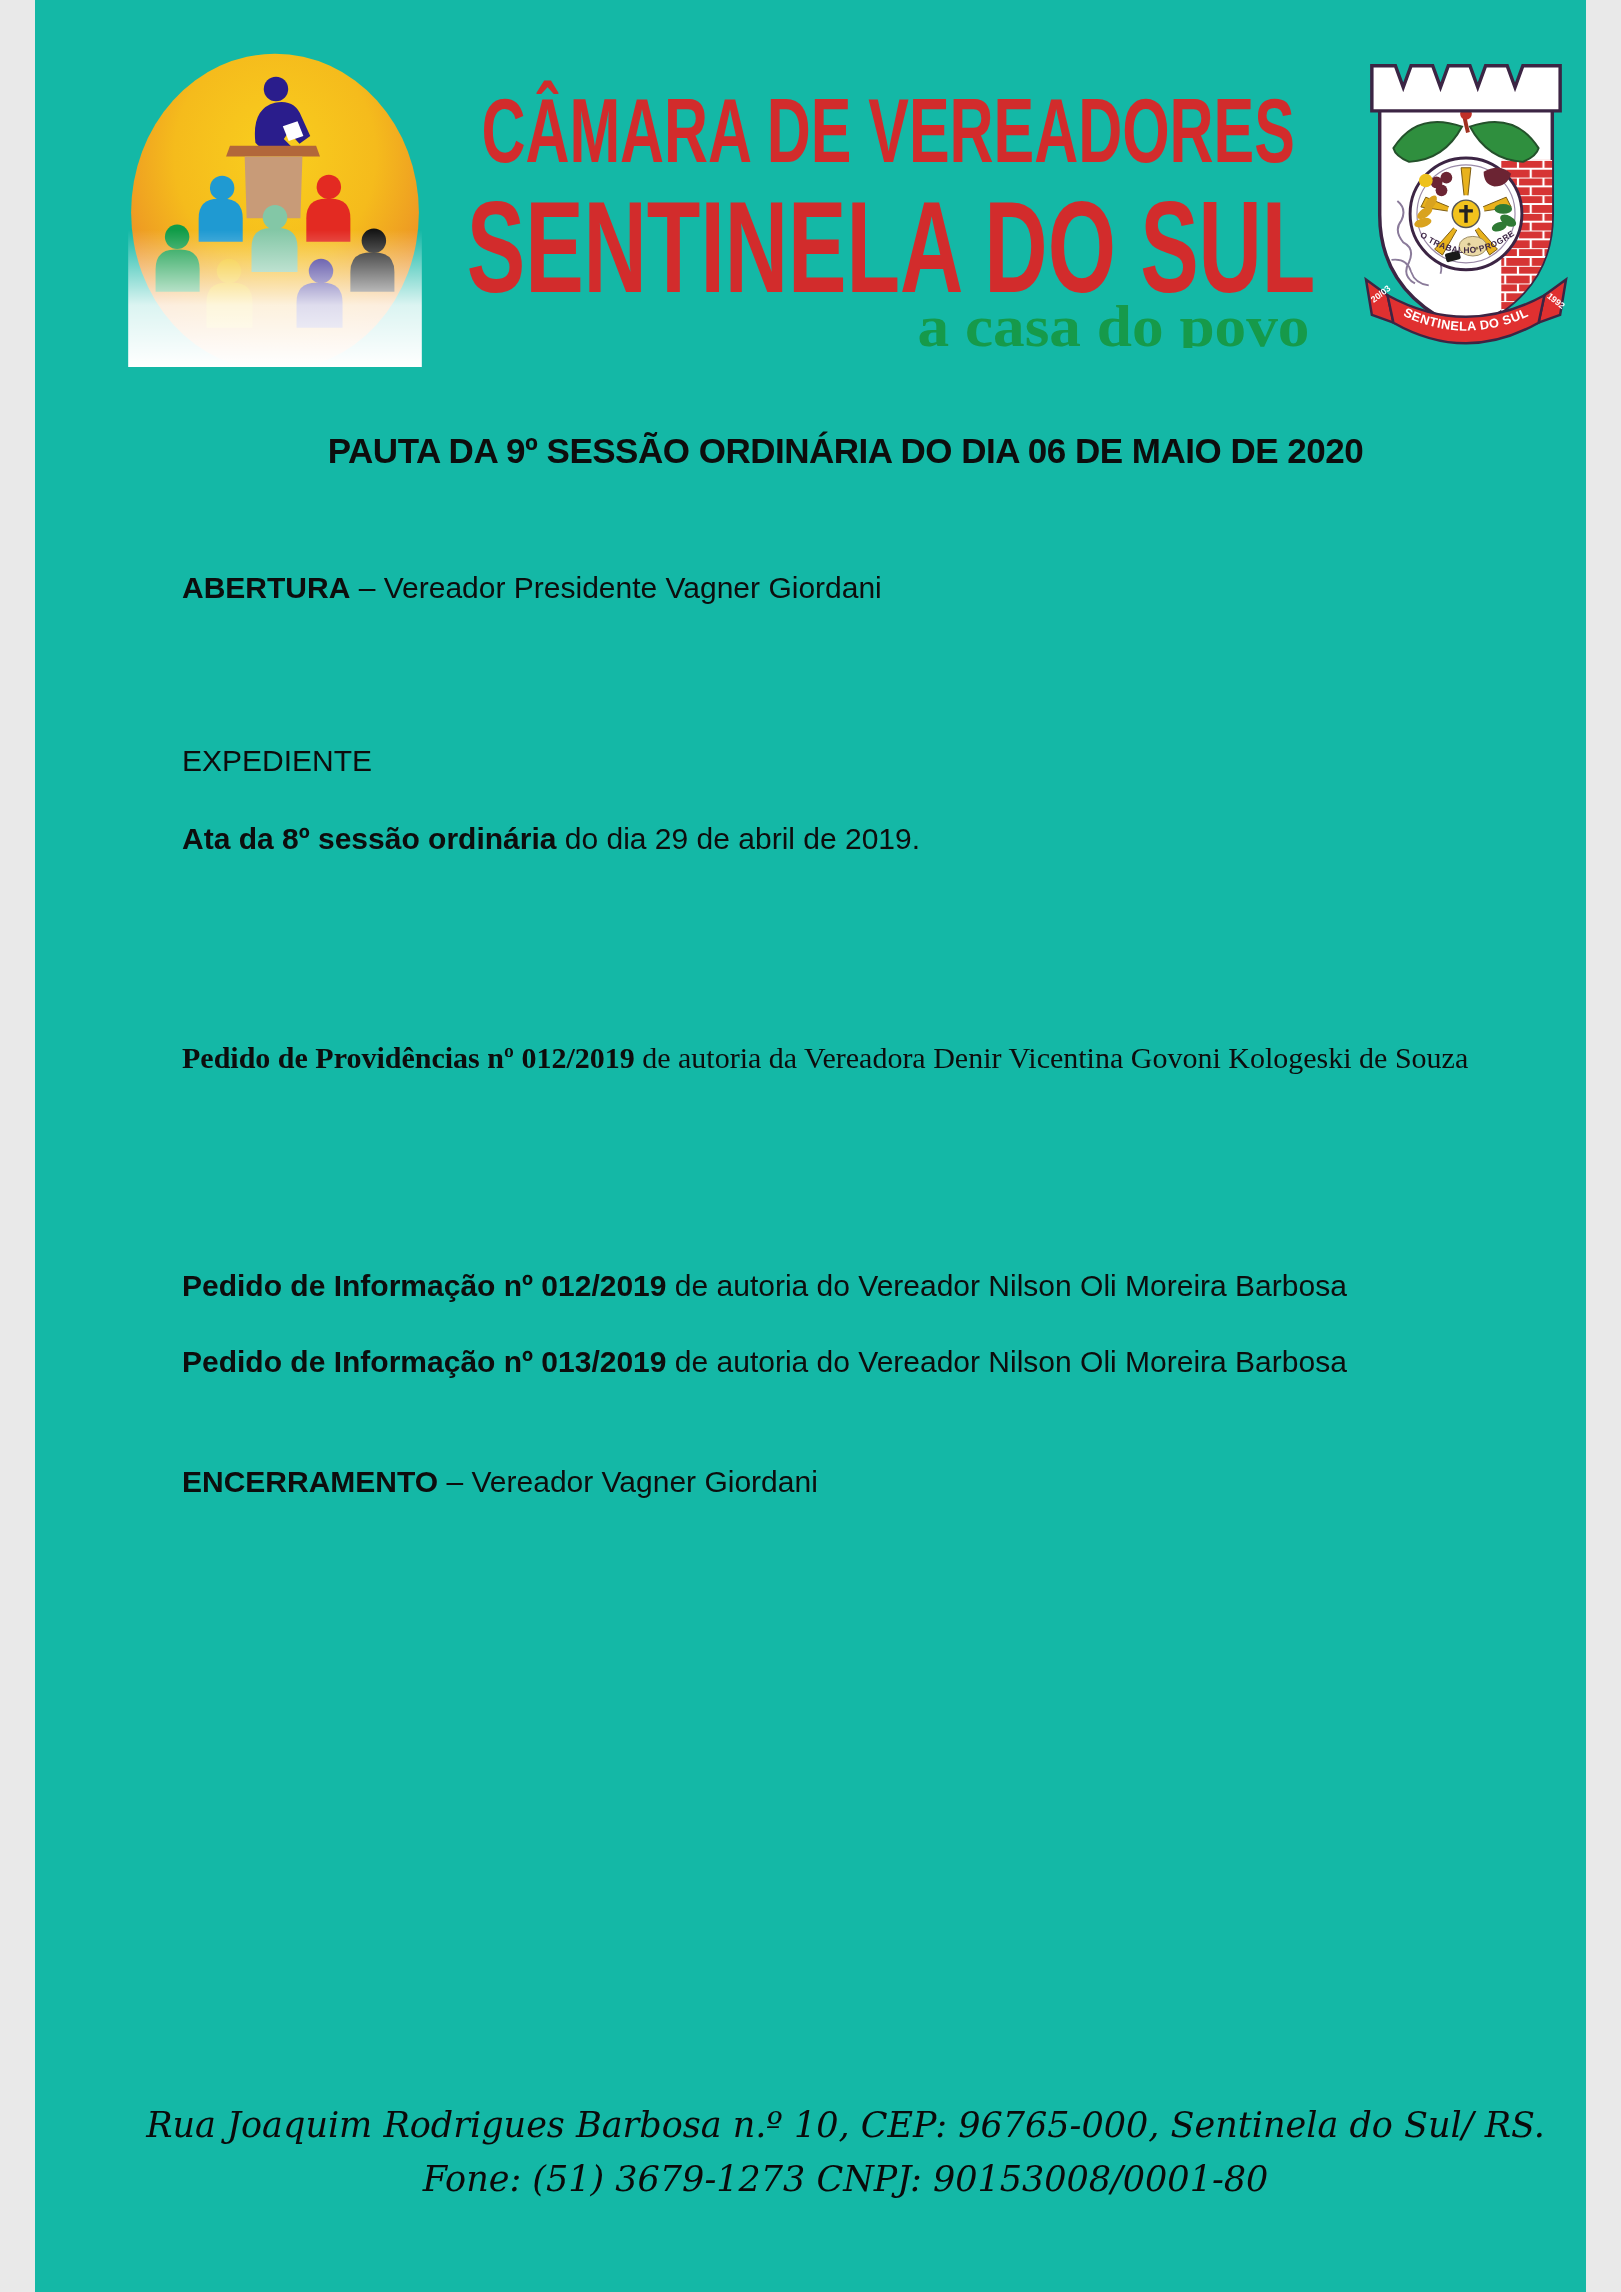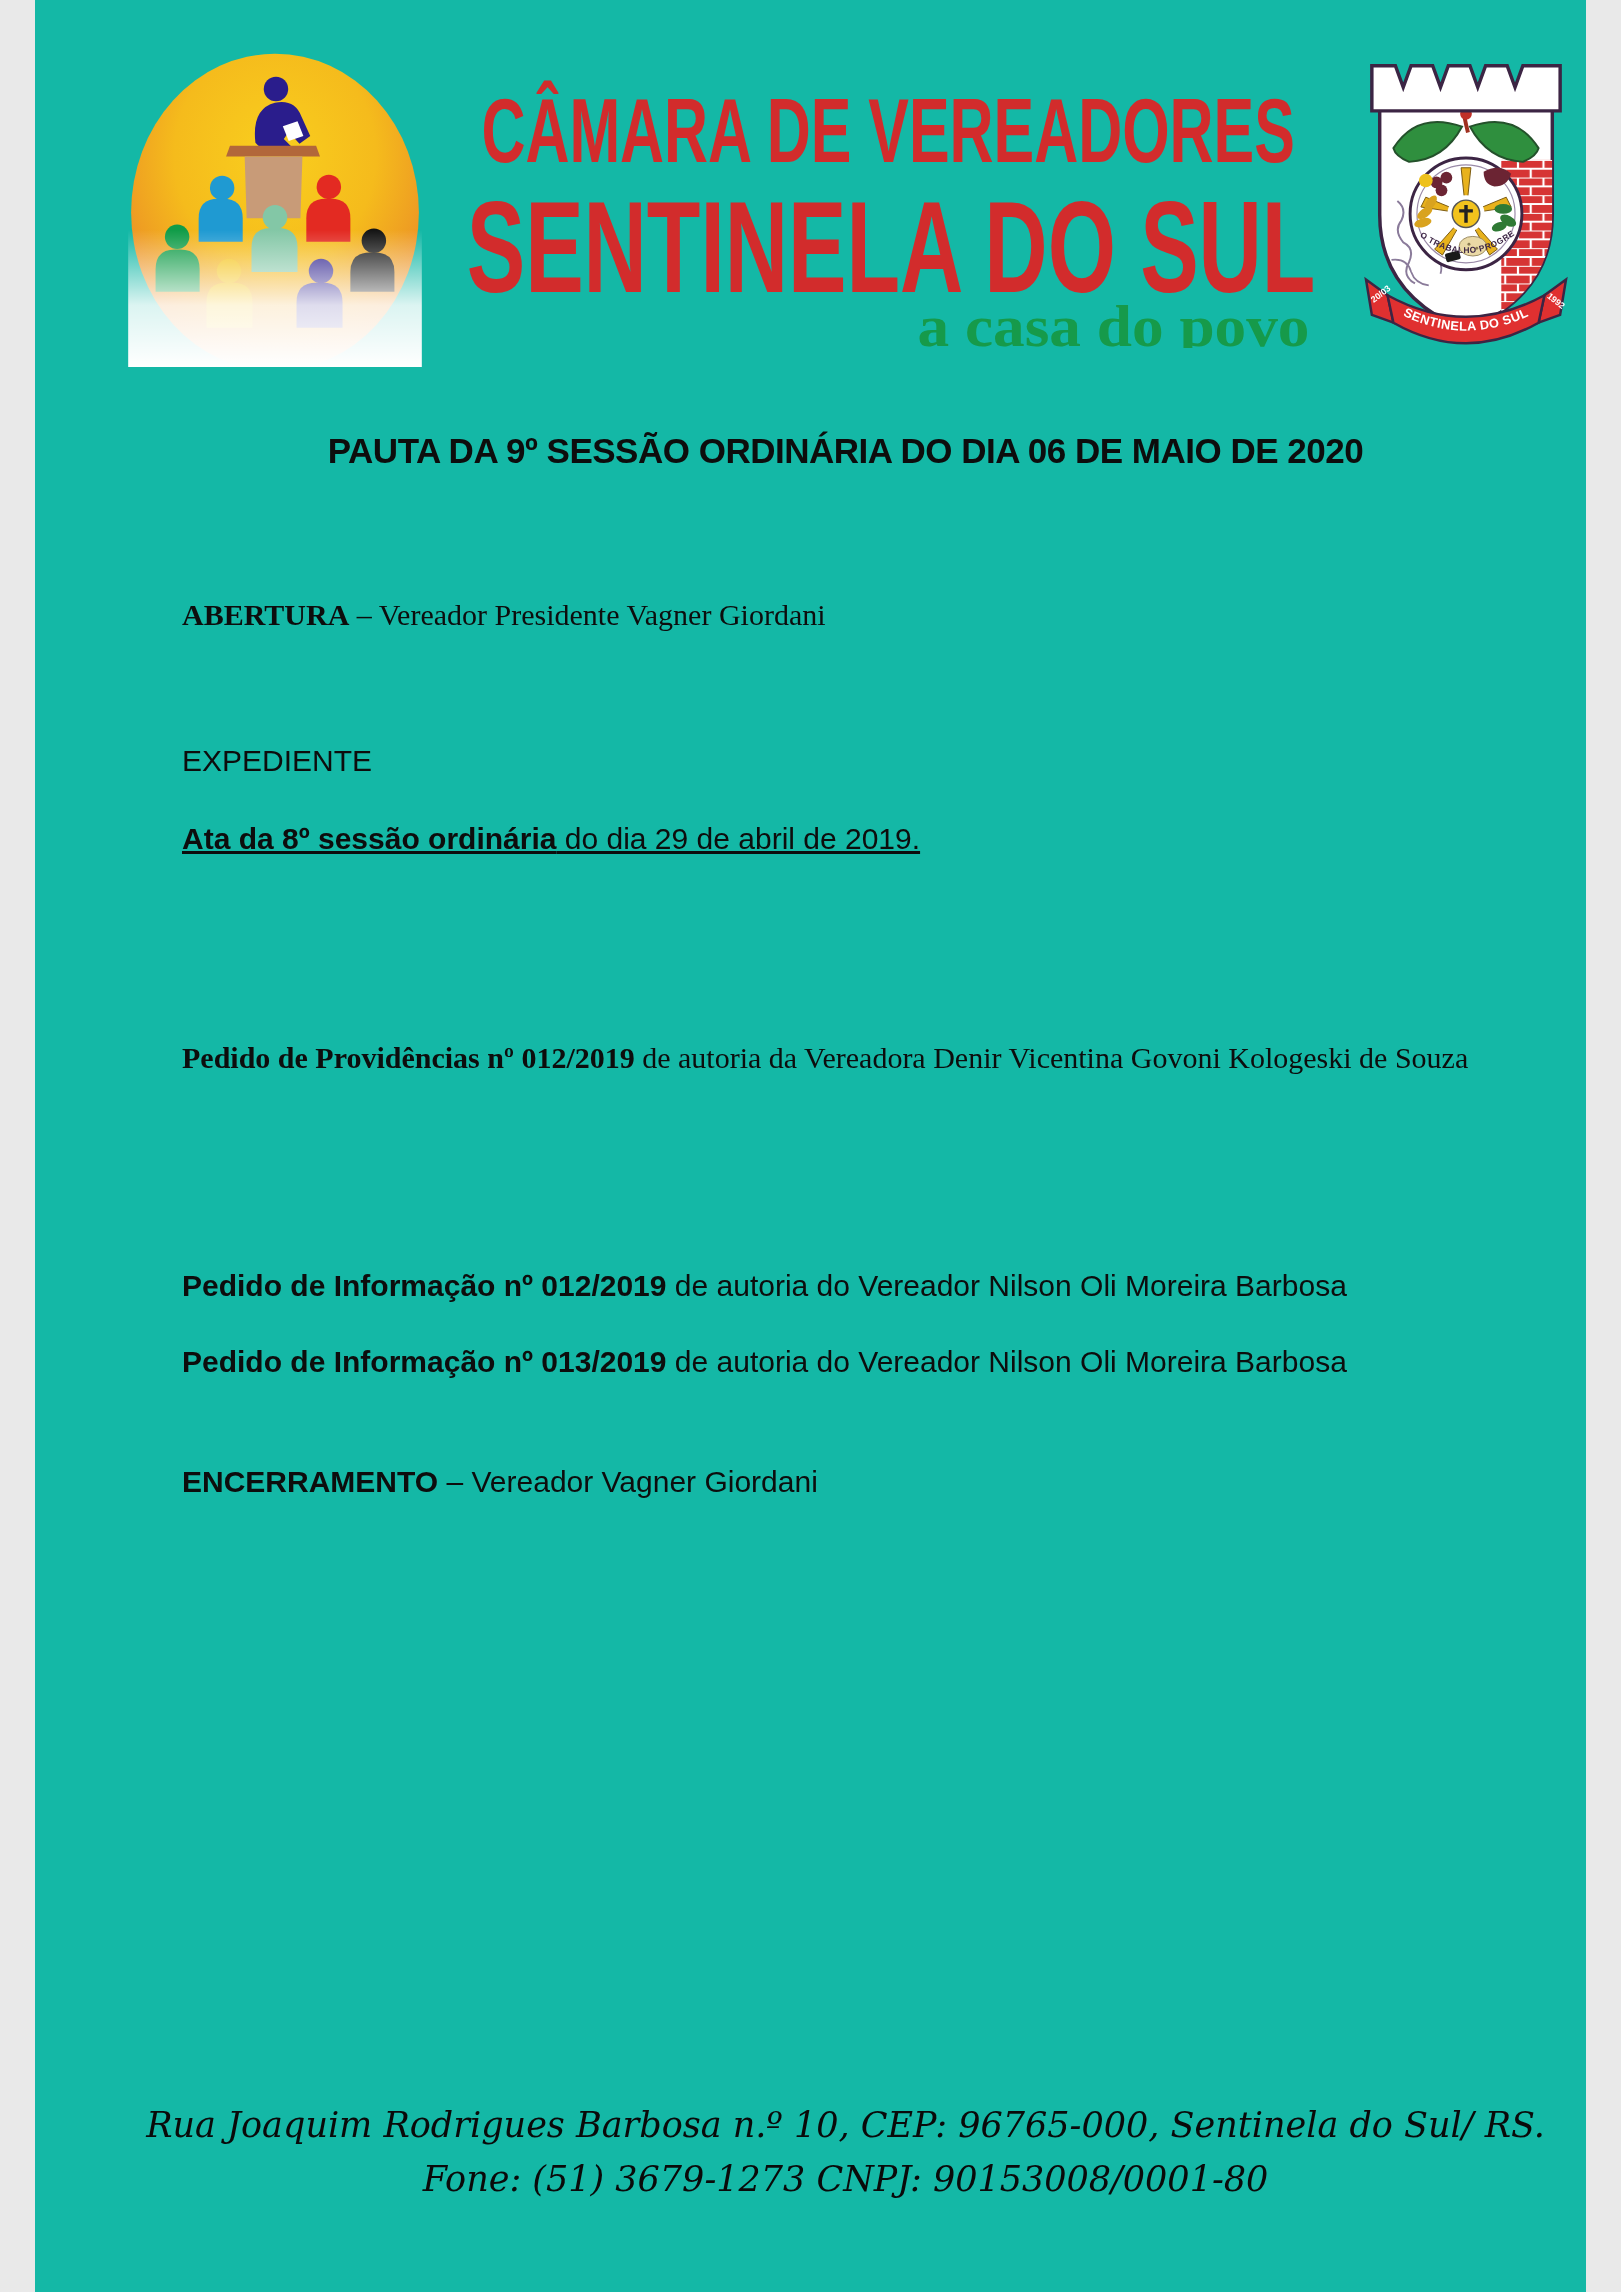--- a/index.html
+++ b/index.html
@@ -20,23 +20,23 @@
     top:431px;left:0;width:1621px;
     text-align:center;font-weight:bold;font-size:35px;
     letter-spacing:-0.5px;
   }
   .para{
     left:147px;width:1329px;
     font-size:30px;line-height:41px;
   }
   .para .b{font-weight:bold;}
   .justify{text-align:justify;font-family:Liberation Serif, serif;}
-  .p-abertura{top:594px;font-family:Liberation Serif, serif;}
+  .p-abertura{top:567px;}
   .p-expediente{top:740px;}
-  .p-ata{top:818px;text-decoration:underline;}
+  .p-ata{top:818px;}
   .p-material{top:965px;}
   .p-providencias{top:1037px;}
   .p-info011{top:1189px;}
   .p-info012{top:1265px;}
   .p-info013{top:1341px;}
   .p-encerramento{top:1448px;margin-top:13px;}
   .footer{
     top:2098px;left:0;width:1621px;
     text-align:center;
     font-family:"DejaVu Serif", serif;

